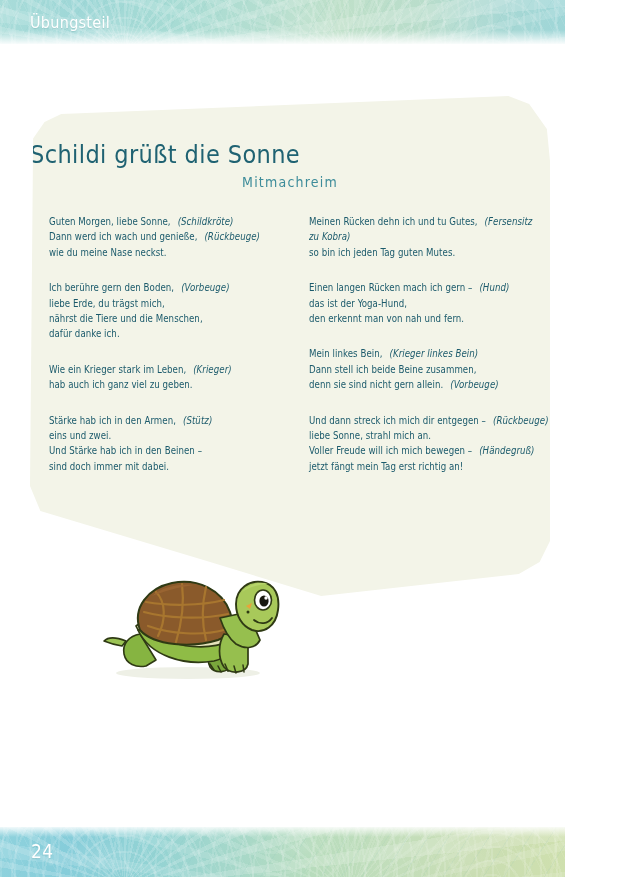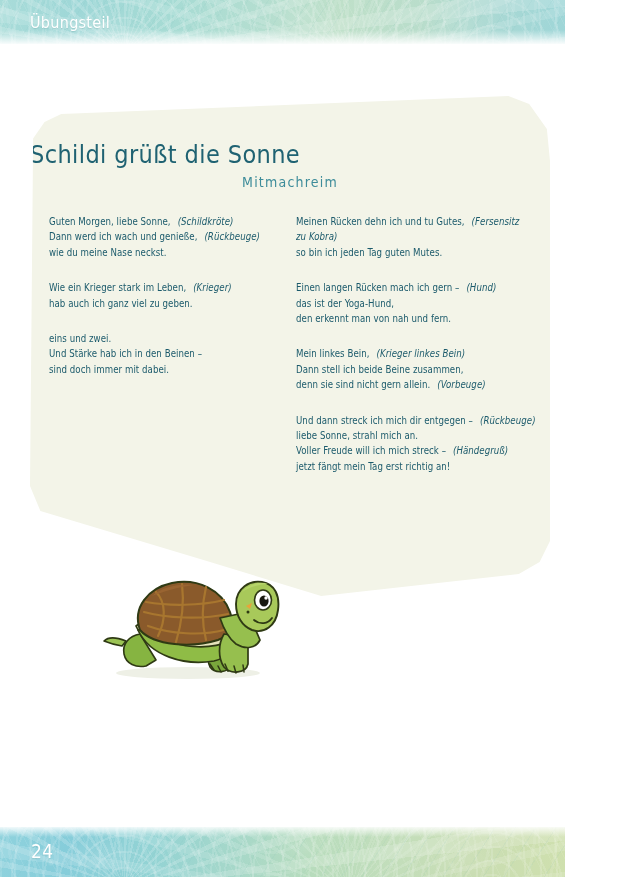--- a/index.html
+++ b/index.html
@@ -195,21 +195,21 @@
     letter-spacing: 1.2px;
   }
 
   
   .columns {
     position: absolute;
     left: 0;
     top: 118px;
     width: 100%;
     display: flex;
-    gap: 19px;
+    gap: 32px;
     padding: 0 18px 0 19px;
   }
   .col {
     width: 228px;
     flex: 0 0 228px;
   }
   .col-right { padding-top: 0; }
 
   .stanza { margin-bottom: 20px; }
   .stanza:last-child { margin-bottom: 0; }
@@ -261,24 +261,31 @@
     <div class="poem-subtitle">Mitmachreim</div>
 
     <div class="columns">
       <div class="col col-left">
           <div class="stanza">
             <div class="line"><span>Guten Morgen, liebe Sonne,</span><span class="cue">(Schildkröte)</span></div>
             <div class="line"><span>Dann werd ich wach und genieße,</span><span class="cue">(Rückbeuge)</span></div>
             <div class="line"><span>wie du meine Nase neckst.</span></div>
           </div>
           <div class="stanza">
+            <div class="line"><span>Ich berühre gern den Boden,</span><span class="cue">(Vorbeuge)</span></div>
+            <div class="line"><span>liebe Erde, du trägst mich,</span></div>
+            <div class="line"><span>nährst die Tiere und die Menschen,</span></div>
+            <div class="line"><span>dafür danke ich.</span></div>
+          </div>
+          <div class="stanza">
             <div class="line"><span>Wie ein Krieger stark im Leben,</span><span class="cue">(Krieger)</span></div>
             <div class="line"><span>hab auch ich ganz viel zu geben.</span></div>
           </div>
           <div class="stanza">
+            <div class="line"><span>Stärke hab ich in den Armen,</span><span class="cue">(Stütz)</span></div>
             <div class="line"><span>eins und zwei.</span></div>
             <div class="line"><span>Und Stärke hab ich in den Beinen –</span></div>
             <div class="line"><span>sind doch immer mit dabei.</span></div>
           </div>
         </div>
       <div class="col col-right">
           <div class="stanza">
             <div class="line"><span>Meinen Rücken dehn ich und tu Gutes,</span><span class="cue">(Fersensitz</span></div>
             <div class="line"><span class="cue-cont">zu Kobra)</span></div>
             <div class="line"><span>so bin ich jeden Tag guten Mutes.</span></div>
@@ -289,21 +296,21 @@
             <div class="line"><span>den erkennt man von nah und fern.</span></div>
           </div>
           <div class="stanza">
             <div class="line"><span>Mein linkes Bein,</span><span class="cue">(Krieger linkes Bein)</span></div>
             <div class="line"><span>Dann stell ich beide Beine zusammen,</span></div>
             <div class="line"><span>denn sie sind nicht gern allein.</span><span class="cue">(Vorbeuge)</span></div>
           </div>
           <div class="stanza">
             <div class="line"><span>Und dann streck ich mich dir entgegen –</span><span class="cue">(Rückbeuge)</span></div>
             <div class="line"><span>liebe Sonne, strahl mich an.</span></div>
-            <div class="line"><span>Voller Freude will ich mich streck –</span><span class="cue">(Händegruß)</span></div>
+            <div class="line"><span>Voller Freude will ich mich bewegen –</span><span class="cue">(Händegruß)</span></div>
             <div class="line"><span>jetzt fängt mein Tag erst richtig an!</span></div>
           </div>
         </div>
     </div>
 
   </div>
 </div>
 
 <div class="turtle">
   <svg viewBox="0 0 186 112" width="186" height="112" xmlns="http://www.w3.org/2000/svg">

